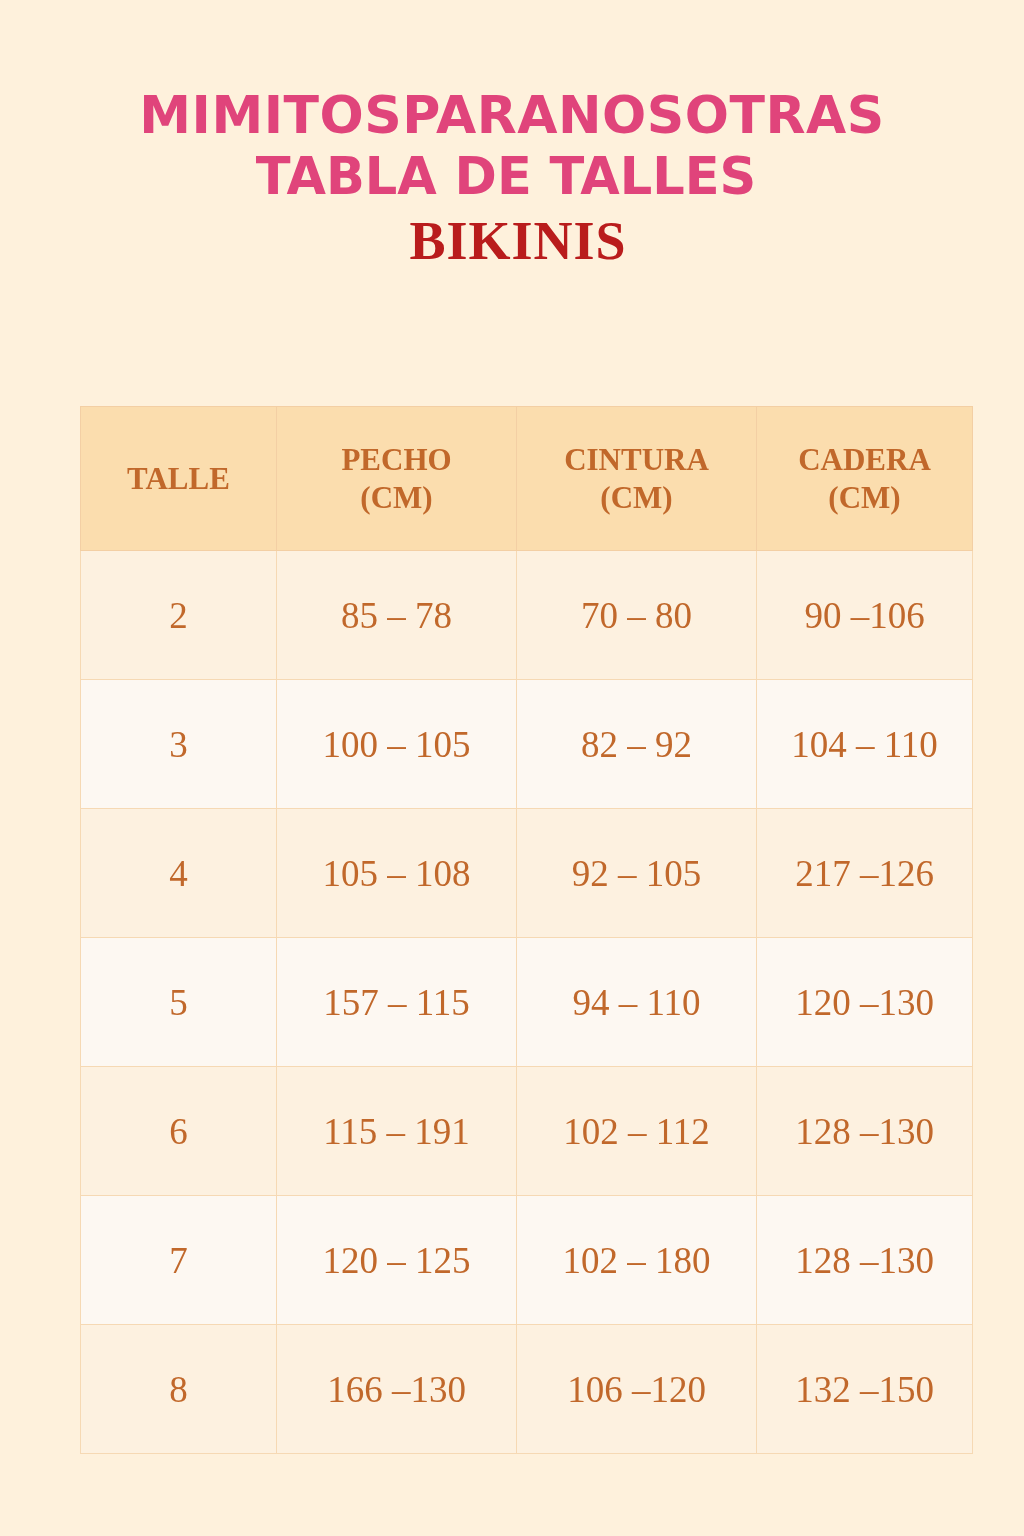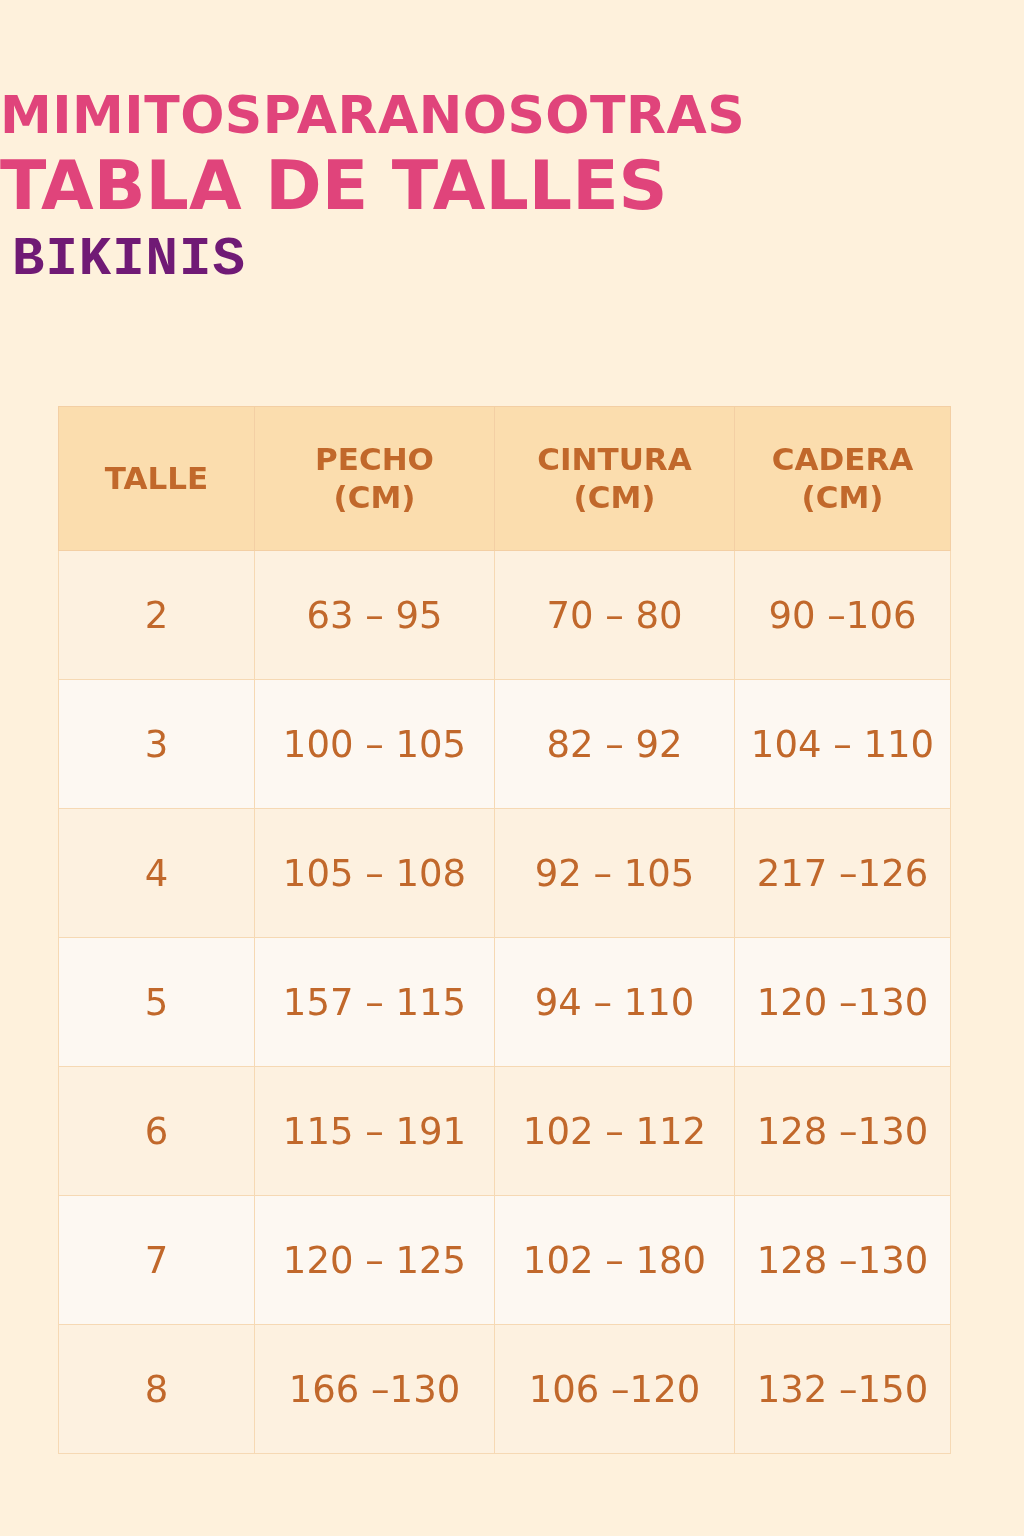--- a/index.html
+++ b/index.html
@@ -15,55 +15,56 @@
   }
   .page {
     position: relative;
     width: 1024px;
     height: 1536px;
     box-sizing: border-box;
   }
 
   .header {
     padding-top: 88px;
-    text-align: left;
+    text-align: center;
   }
   .brand {
     font-family: "DejaVu Sans", sans-serif;
     font-weight: bold;
     font-size: 52px;
     letter-spacing: 0.5px;
     color: #E0447B;
     line-height: 1.05;
     margin: 0;
   }
   .title {
     font-family: "DejaVu Sans", sans-serif;
     font-weight: bold;
-    font-size: 68px;
+    font-size: 51px;
     letter-spacing: 0px;
     color: #E0447B;
     line-height: 1.08;
     margin: 6px 12px 0 0;
   }
   .subtitle {
-    font-family: Liberation Mono, monospace;
+    font-family: Liberation Serif, serif;
     font-weight: bold;
     font-size: 54px;
     letter-spacing: 1px;
-    color: #701a75;
+    color: #b91c1c;
     line-height: 1.1;
     margin: 8px 0 0 12px;
   }
 
   .table-wrap {
     position: absolute;
-    left: 58px;
+    left: 80px;
     top: 406px;
     width: 892px;
+    font-family: Liberation Serif, serif;
   }
   table.sizes {
     width: 892px;
     border-collapse: collapse;
     table-layout: fixed;
   }
   table.sizes col.c0 { width: 196px; }
   table.sizes col.c1 { width: 240px; }
   table.sizes col.c2 { width: 240px; }
   table.sizes col.c3 { width: 216px; }
@@ -138,21 +139,21 @@
           </th>
           <th>
             <span>CADERA</span>
             <span class="unit">(CM)</span>
           </th>
         </tr>
       </thead>
       <tbody>
         <tr class="odd">
           <td class="talle">2</td>
-          <td>63 – 95</td>
+          <td>85 – 78</td>
           <td>70 – 80</td>
           <td>90 –106</td>
         </tr>
         <tr class="even">
           <td class="talle">3</td>
           <td>100 – 105</td>
           <td>82 – 92</td>
           <td>104 – 110</td>
         </tr>
         <tr class="odd">

